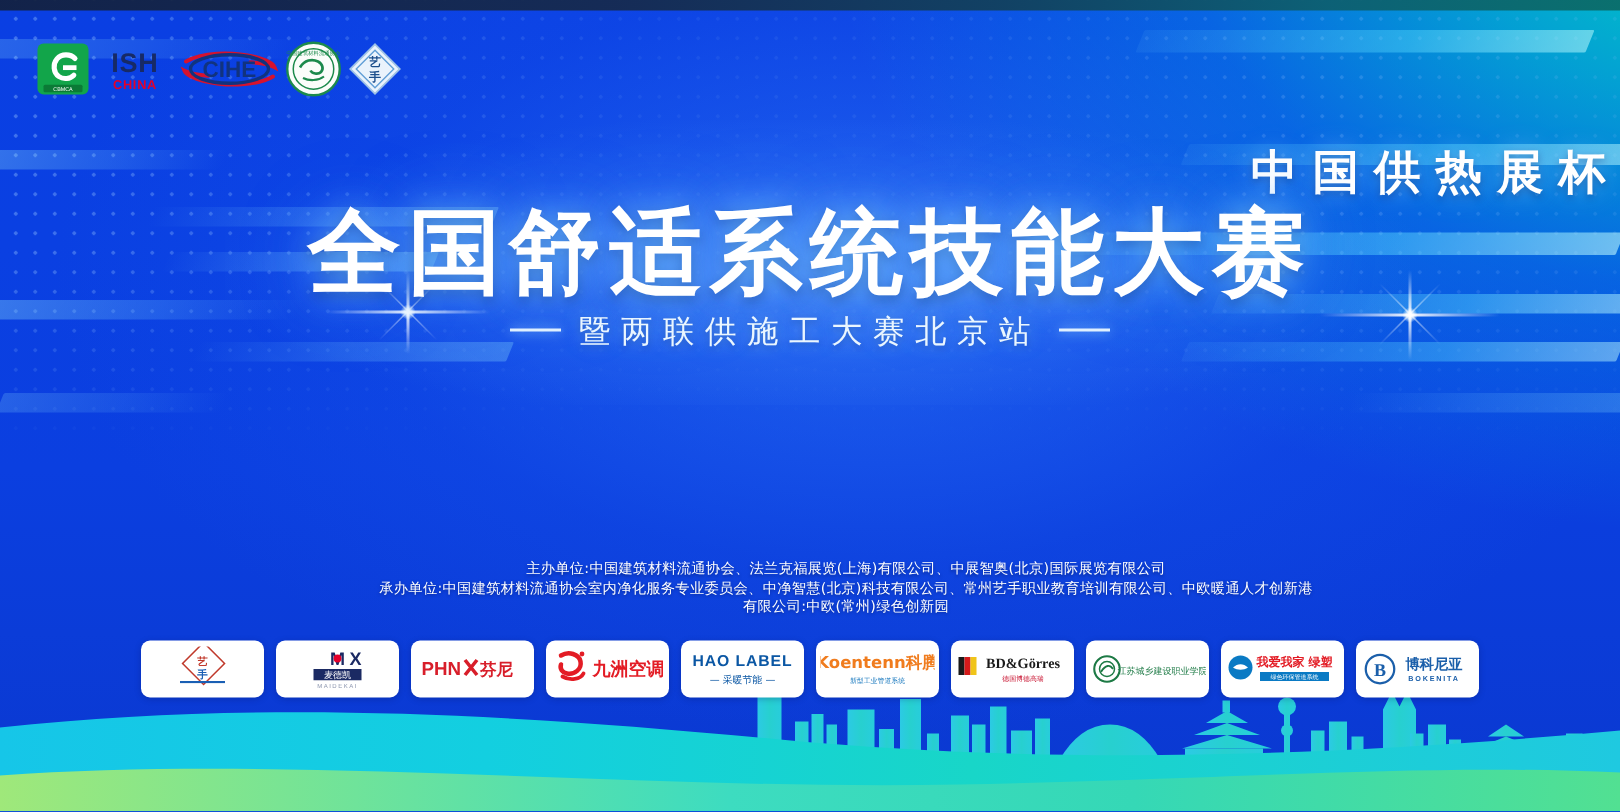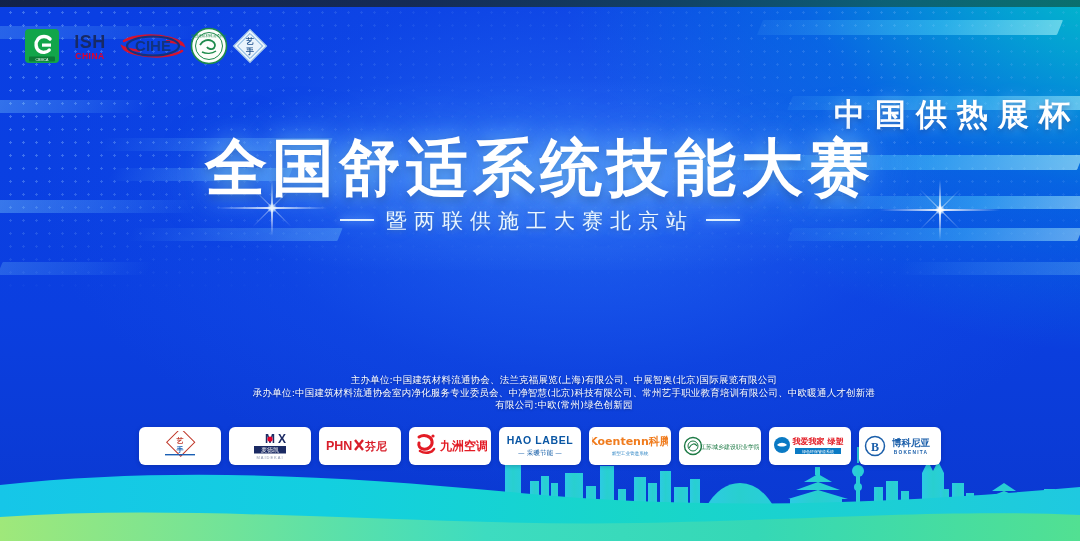--- a/index.html
+++ b/index.html
@@ -239,20 +239,29 @@
       </svg>
     </div>
 
     <div class="chip">
       <svg width="76" height="30" viewBox="0 0 76 30" aria-hidden="true">
         <text x="38" y="14" font-size="11" font-weight="bold" fill="#f07c1e" text-anchor="middle" font-family="DejaVu Sans, sans-serif">Koentenn科腾</text>
         <text x="38" y="24" font-size="4.6" fill="#1b7abf" text-anchor="middle" font-family="DejaVu Sans, sans-serif">新型工业管道系统</text>
       </svg>
     </div>
 
+    <div class="chip">
+      <svg width="78" height="30" viewBox="0 0 78 30" aria-hidden="true">
+        <rect x="3" y="7" width="4" height="12" fill="#1a1a1a"></rect>
+        <rect x="7" y="7" width="4" height="12" fill="#d41a1a"></rect>
+        <rect x="11" y="7" width="4" height="12" fill="#f0c419"></rect>
+        <text x="46" y="14" font-size="9.5" font-weight="bold" fill="#1a1a1a" text-anchor="middle" font-family="Liberation Serif, serif">BD&amp;Görres</text>
+        <text x="46" y="23" font-size="4.6" fill="#c8102e" text-anchor="middle" font-family="DejaVu Sans, sans-serif">德国博德高瑞</text>
+      </svg>
+    </div>
 
     <div class="chip">
       <svg width="78" height="30" viewBox="0 0 78 30" aria-hidden="true">
         <circle cx="12" cy="15" r="8.5" fill="none" stroke="#1d7a45" stroke-width="1.4"></circle>
         <circle cx="12" cy="15" r="5" fill="none" stroke="#1d7a45" stroke-width="1"></circle>
         <path d="M8 17c3-5 6-5 8-2" fill="none" stroke="#1d7a45" stroke-width="1.2"></path>
         <text x="49" y="18" font-size="6" fill="#1d7a45" text-anchor="middle" font-family="DejaVu Sans, sans-serif">江苏城乡建设职业学院</text>
       </svg>
     </div>
 

